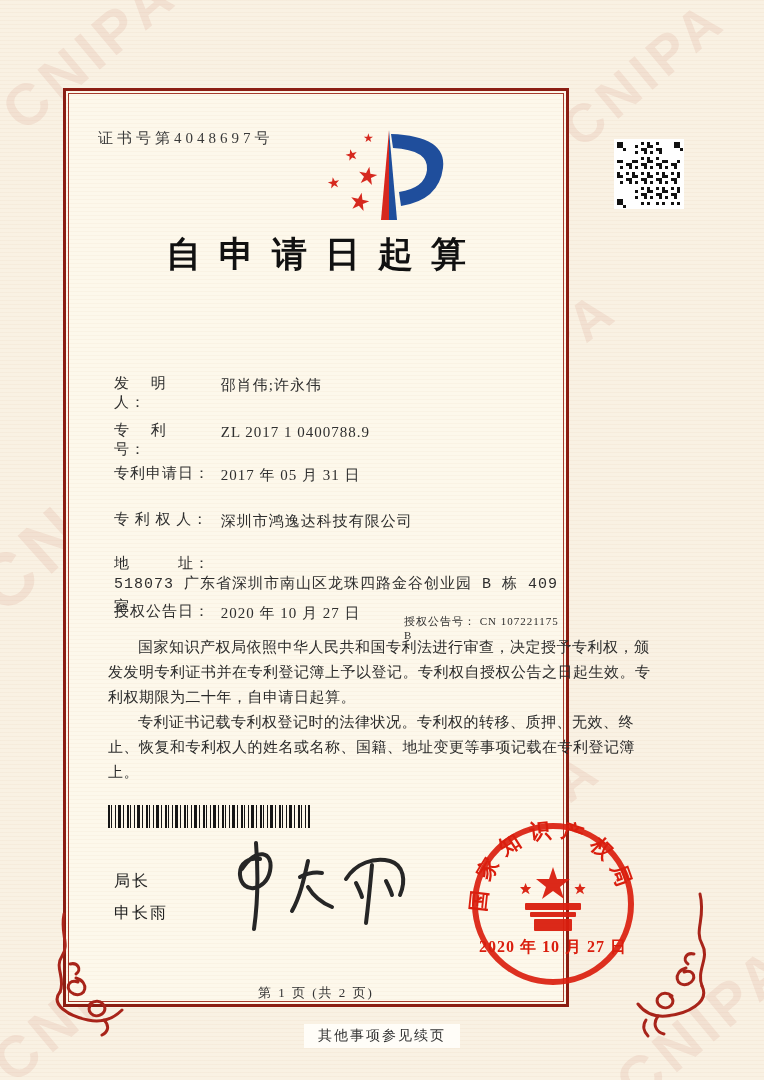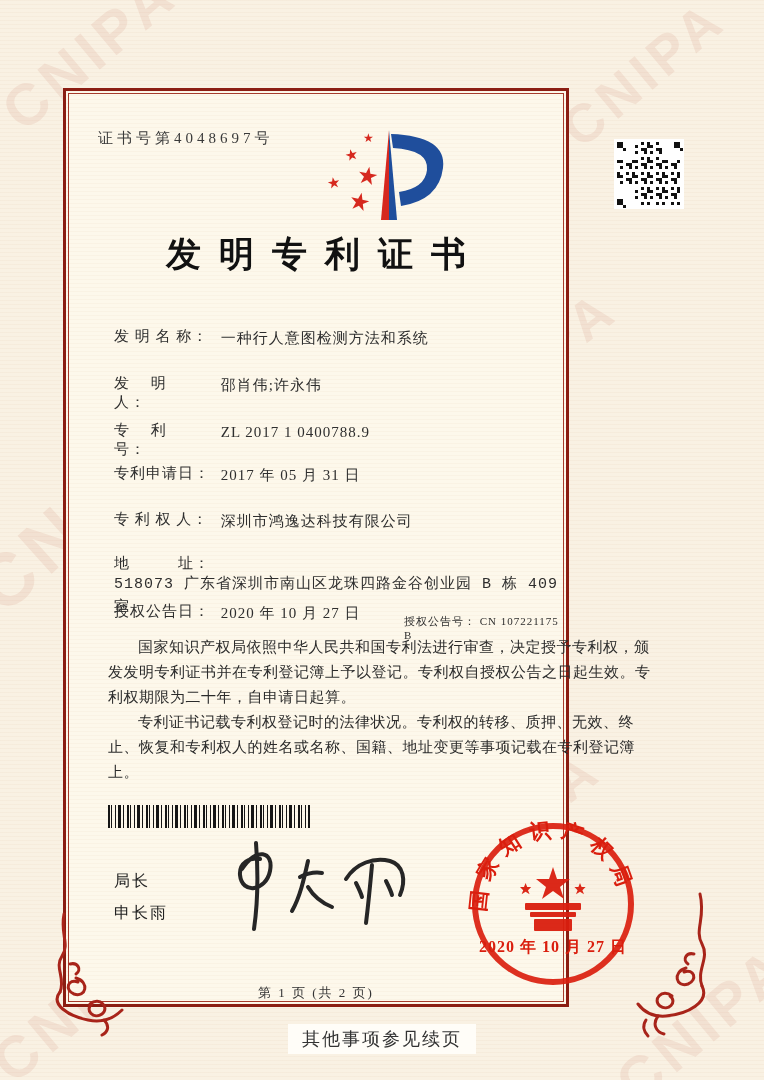--- a/index.html
+++ b/index.html
@@ -72,21 +72,21 @@
   
   .seal{position:absolute;left:402px;top:728px;width:170px;height:170px;}
   .seal-date{
     position:absolute;left:0;top:118px;width:100%;text-align:center;
     color:#da1e0e;font-size:16px;font-weight:bold;letter-spacing:1px;
     font-family:"Liberation Serif", serif;
   }
   .pageno{position:absolute;left:0;top:893px;width:100%;text-align:center;font-size:13px;color:#333;letter-spacing:2px;}
   .cont-note{
     position:absolute;left:50%;top:1024px;transform:translateX(-50%);
-    background:#fffdf8;padding:3px 14px;font-size:18px;color:#333;letter-spacing:2px;
+    background:#fffdf8;padding:3px 14px;font-size:14px;color:#333;letter-spacing:2px;
     font-family:"Liberation Serif", serif;
   }
   .orn{position:absolute;pointer-events:none;}
 </style>
 </head>
 <body>
 
 <div class="page">
 
   <div class="wm" style="left:-14px;top:18px;font-size:58px;transform:rotate(-40deg);">CNIPA</div>
@@ -223,26 +223,22 @@
           <div style="left: 57px; top: 54px;"></div>
           <div style="left: 24px; top: 60px;"></div>
           <div style="left: 30px; top: 60px;"></div>
           <div style="left: 39px; top: 60px;"></div>
           <div style="left: 45px; top: 60px;"></div>
           <div style="left: 54px; top: 60px;"></div>
           <div style="left: 60px; top: 60px;"></div>
         </div>
     </div>
 
-    <div class="title">发明专利证书</div>
-
-    <div class="f" style="top:236px;">
-      <span class="lb">发 明 名 称：</span>
-      <span class="vl">一种行人意图检测方法和系统</span>
-    </div>
+    <div class="title">自申请日起算</div>
+
     <div class="f" style="top:283px;">
       <span class="lb">发　 明　 人：</span>
       <span class="vl">邵肖伟;许永伟</span>
     </div>
     <div class="f" style="top:330px;">
       <span class="lb">专　 利　 号：</span>
       <span class="vl">ZL 2017 1 0400788.9</span>
     </div>
     <div class="f" style="top:373px;">
       <span class="lb">专利申请日：</span>

